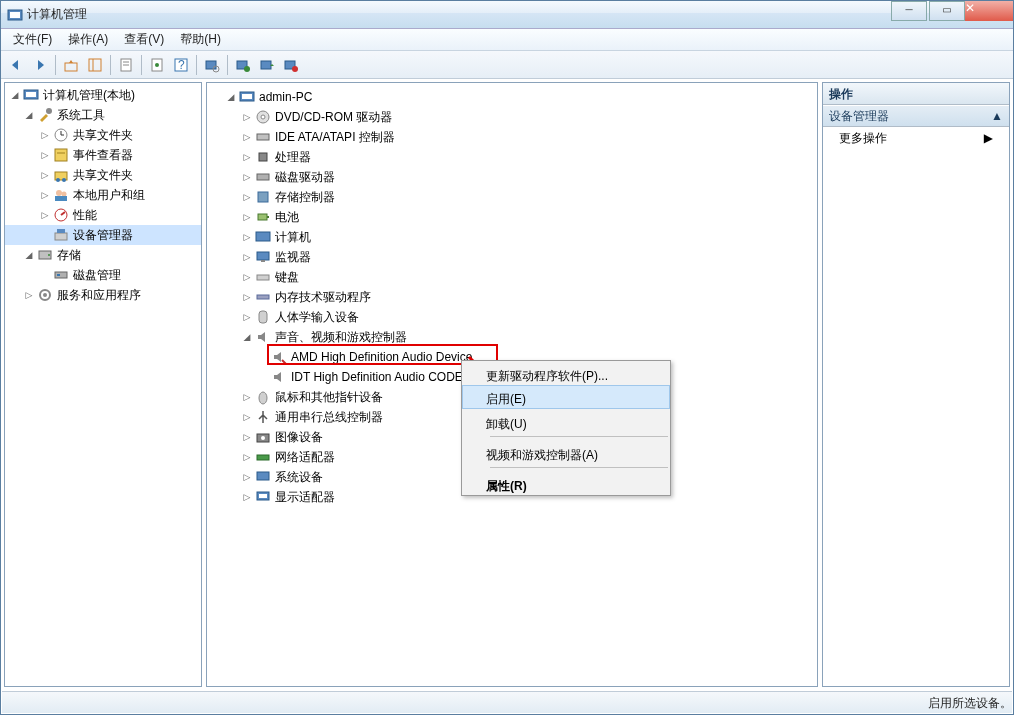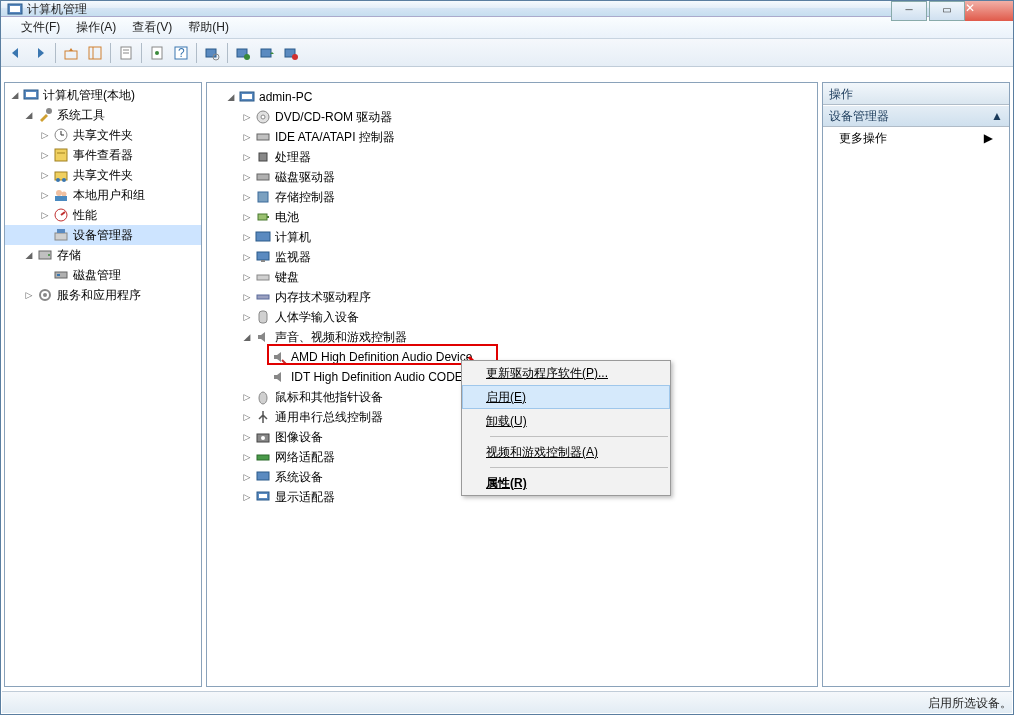--- a/index.html
+++ b/index.html
@@ -1,46 +1,46 @@
 <!DOCTYPE html>
 <html><head>
 <meta charset="utf-8">
 <style>
 * { box-sizing: border-box; font-family: "Microsoft YaHei", "Segoe UI", Tahoma, sans-serif; font-size: 12px; }
 body { margin: 0; padding: 0; background: #c0d0e0; overflow: hidden; }
 .window { width: 1014px; height: 715px; background: #fff; border: 1px solid #5a7ea0; position: relative; }
-.titlebar { height: 16px; background: linear-gradient(to bottom, #f5fafe 0%, #e4eef8 45%, #d5e5f5 46%, #c6deef 100%); display: flex; align-items: flex-start; padding: 0 4px; border-bottom: 1px solid #aac; position: relative; }
+.titlebar { height: 28px; background: linear-gradient(to bottom, #f5fafe 0%, #e4eef8 45%, #d5e5f5 46%, #c6deef 100%); display: flex; align-items: center; padding: 0 4px; border-bottom: 1px solid #aac; position: relative; }
 .titlebar .title { color: #222; flex: 1; }
 .window-controls { position: absolute; right: 0; top: 0; display: flex; }
 .wc-btn { width: 36px; height: 20px; border: 1px solid #8aa; background: linear-gradient(#f0f6fb,#d0e0f0); margin-left: 2px; text-align: center; line-height: 16px; font-size: 10px; color: #333; }
 .wc-close { width: 48px; background: linear-gradient(#f2b0a7,#e05a4a); color: #fff; border-color: #a04030; }
-.menubar { height: 22px; background: linear-gradient(#fafdff,#eaf2fa); border-bottom: 1px solid #c8d4e0; display: flex; align-items: center; padding: 0 12px; }
+.menubar { height: 22px; background: linear-gradient(#fafdff,#eaf2fa); border-bottom: 1px solid #c8d4e0; display: flex; align-items: center; padding: 0 4px; }
 .menubar .menu-item { padding: 2px 8px; color: #222; cursor: default; }
 .toolbar { height: 28px; background: linear-gradient(#f5f8fc,#e6eef6); border-bottom: 1px solid #c0ccd8; display: flex; align-items: center; padding: 0 4px; gap: 2px; }
 .tb-btn { width: 22px; height: 22px; display: flex; align-items: center; justify-content: center; color: #357; }
 .tb-sep { width: 1px; height: 20px; background: #b0bcc8; margin: 0 2px; }
 .body-area { position: absolute; left: 1px; right: 1px; top: 79px; bottom: 25px; display: flex; background: #fff; }
 .left-pane { width: 198px; border: 1px solid #8aa2ba; margin: 2px 0 2px 2px; background: #fff; overflow: auto; }
 .center-pane { flex: 1; border: 1px solid #8aa2ba; margin: 2px 0 2px 4px; background: #fff; overflow: auto; padding: 2px 0; position: relative; }
 .right-pane { width: 188px; border: 1px solid #8aa2ba; margin: 2px 2px 2px 4px; background: #fff; display: flex; flex-direction: column; }
 .tree { padding: 2px 0; }
 .tree-row { display: flex; align-items: center; height: 20px; padding-left: 4px; white-space: nowrap; cursor: default; }
 .tree-row.selected { background: #cde4ff; }
 .exp { width: 12px; height: 12px; display: inline-flex; align-items: center; justify-content: center; color: #666; font-size: 9px; margin-right: 2px; }
 .exp.blank { visibility: hidden; }
 .ticon { width: 16px; height: 16px; display: inline-block; margin-right: 4px; flex-shrink: 0; }
 .ind1 { padding-left: 18px; } .ind2 { padding-left: 34px; } .ind3 { padding-left: 50px; }
-.actions-header { height: 22px; background: linear-gradient(#f2f7fb,#dae6f0); border-bottom: 1px solid #b0bcc8; padding-left: 6px; line-height: 22px; font-weight: normal; color: #1a3a5a; }
+.actions-header { height: 22px; background: linear-gradient(#f2f7fb,#dae6f0); border-bottom: 1px solid #b0bcc8; padding-left: 6px; line-height: 22px; font-weight: bold; color: #1a3a5a; }
 .actions-sub { height: 22px; background: linear-gradient(#e4edf5,#cfe0ee); border-top: 1px solid #fff; border-bottom: 1px solid #b0bcc8; padding: 0 6px; line-height: 22px; color: #1a3a5a; display: flex; align-items: center; justify-content: space-between; }
 .actions-item { height: 22px; padding: 0 16px; line-height: 22px; display: flex; align-items: center; justify-content: space-between; gap: 10px; }
 .statusbar { position: absolute; left: 1px; right: 1px; bottom: 1px; height: 22px; background: linear-gradient(#f5f8fb,#e2ecf4); border-top: 1px solid #c0ccd8; padding-left: 6px; line-height: 22px; color: #222; text-align: right; }
 .highlight-box { border: 2px solid #e00000; position: absolute; pointer-events: none; }
 .arrow-overlay { position: absolute; pointer-events: none; }
 .ctx-menu { position: absolute; background: #f2f2f2; border: 1px solid #9a9a9a; box-shadow: 2px 2px 4px rgba(0,0,0,0.25); width: 210px; }
-.ctx-item { height: 24px; display: flex; align-items: center; padding: 0 24px; cursor: default; text-decoration: underline; }
+.ctx-item { height: 24px; display: flex; align-items: flex-end; padding: 0 24px; cursor: default; }
 .ctx-item.hovered { background: #d5e9fb; border: 1px solid #9fc7eb; padding: 0 23px; }
 .ctx-sep { height: 1px; background: #c0c0c0; margin: 3px 2px 3px 28px; }
 .ctx-item.bold { font-weight: bold; }
 svg { display: block; }
 </style>
 </head>
 <body>
 
 <div class="window">
 

